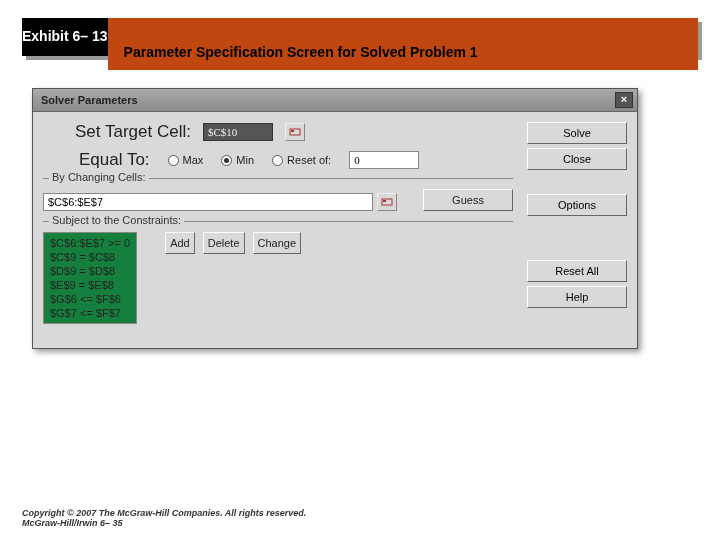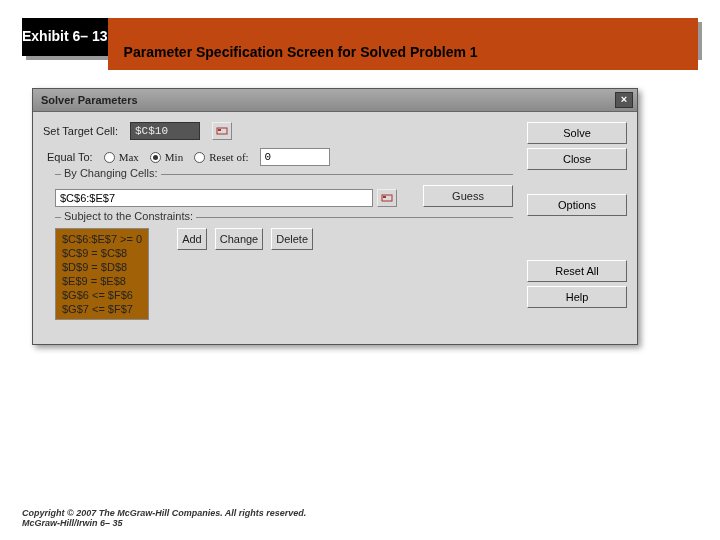--- a/index.html
+++ b/index.html
@@ -79,59 +79,59 @@
   }
   .dialog-body {
     display: flex;
     padding: 10px 10px 14px 10px;
     gap: 14px;
   }
   .left-col { flex: 1; font-size: 11px; color: #222; }
   .right-col { width: 100px; display: flex; flex-direction: column; gap: 4px; }
 
   .row { display: flex; align-items: center; gap: 12px; margin-bottom: 8px; }
-  .lbl { font-size: 11px; }
+  .lbl { font-size: 17px; margin-left: 32px; }
   .field {
     background: #555;
     color: #eee;
     border: 1px solid #333;
     height: 18px;
     font-size: 11px;
     padding: 1px 4px;
-    font-family: Liberation Mono, monospace;
+    font-family: Liberation Serif, serif;
   }
   .field.white { background: #fff; color: #000; border: 1px solid #888; }
   .refedit-btn {
     width: 20px; height: 18px;
     background: #d9d9d9;
     border: 1px solid #888;
     border-top-color: #eee;
     border-left-color: #eee;
     display: inline-flex;
     align-items: center;
     justify-content: center;
     cursor: pointer;
   }
   .refedit-btn svg { width: 12px; height: 12px; }
 
-  .radio-row { display: flex; align-items: center; gap: 11px; margin-bottom: 8px; padding-left: 4px; }
-  .radio { display: inline-flex; align-items: center; gap: 4px; font-size: 11px; font-family: Liberation Serif, serif; }
+  .radio-row { display: flex; align-items: center; gap: 18px; margin-bottom: 8px; padding-left: 4px; }
+  .radio { display: inline-flex; align-items: center; gap: 4px; font-size: 11px; }
   .r {
     width: 11px; height: 11px; border-radius: 50%;
     border: 1px solid #555; background: #fff; display: inline-block;
     position: relative;
   }
   .r.sel::after {
     content: ""; position: absolute; left: 2px; top: 2px;
     width: 5px; height: 5px; border-radius: 50%; background: #333;
   }
 
   .group {
     border-top: 1px solid #888;
-    margin: 4px 0 10px 12px;
+    margin: 4px 0 10px 0;
     position: relative;
     padding-top: 10px;
   }
   .group-title {
     position: absolute;
     top: -8px; left: 6px;
     background: #d9d9d9;
     font-size: 11px;
     padding: 0 3px;
     color: #333;
@@ -140,21 +140,21 @@
   .wide-input {
     flex: 1;
     background: #fff;
     border: 1px solid #888;
     height: 18px;
     font-size: 11px;
     padding: 1px 4px;
     font-family: Arial, sans-serif;
   }
   .constraints-box {
-    background: #a16207;
+    background: #15803d;
     border: 1px solid #888;
     height: 92px;
     overflow: auto;
     font-size: 11px;
     padding: 3px 6px;
     line-height: 14px;
   }
   .constraint-line { white-space: nowrap; }
 
   .constraintbtns {
@@ -265,24 +265,24 @@
               <div class="constraint-line">$D$9 = $D$8</div>
               <div class="constraint-line">$E$9 = $E$8</div>
               <div class="constraint-line">$G$6 &lt;= $F$6</div>
               <div class="constraint-line">$G$7 &lt;= $F$7</div>
             </div>
           <div class="constraintbtns" style="flex:0 0 90px; margin-left:26px;">
             <div class="btn">
                 <span>Add</span>
               </div>
             <div class="btn">
-                <span>Change</span>
+                <span>Delete</span>
               </div>
             <div class="btn">
-                <span>Delete</span>
+                <span>Change</span>
               </div>
           </div>
         </div>
       </div>
 
     </div>
 
     <div class="right-col">
       <div class="btn">
           <span>Solve</span>

